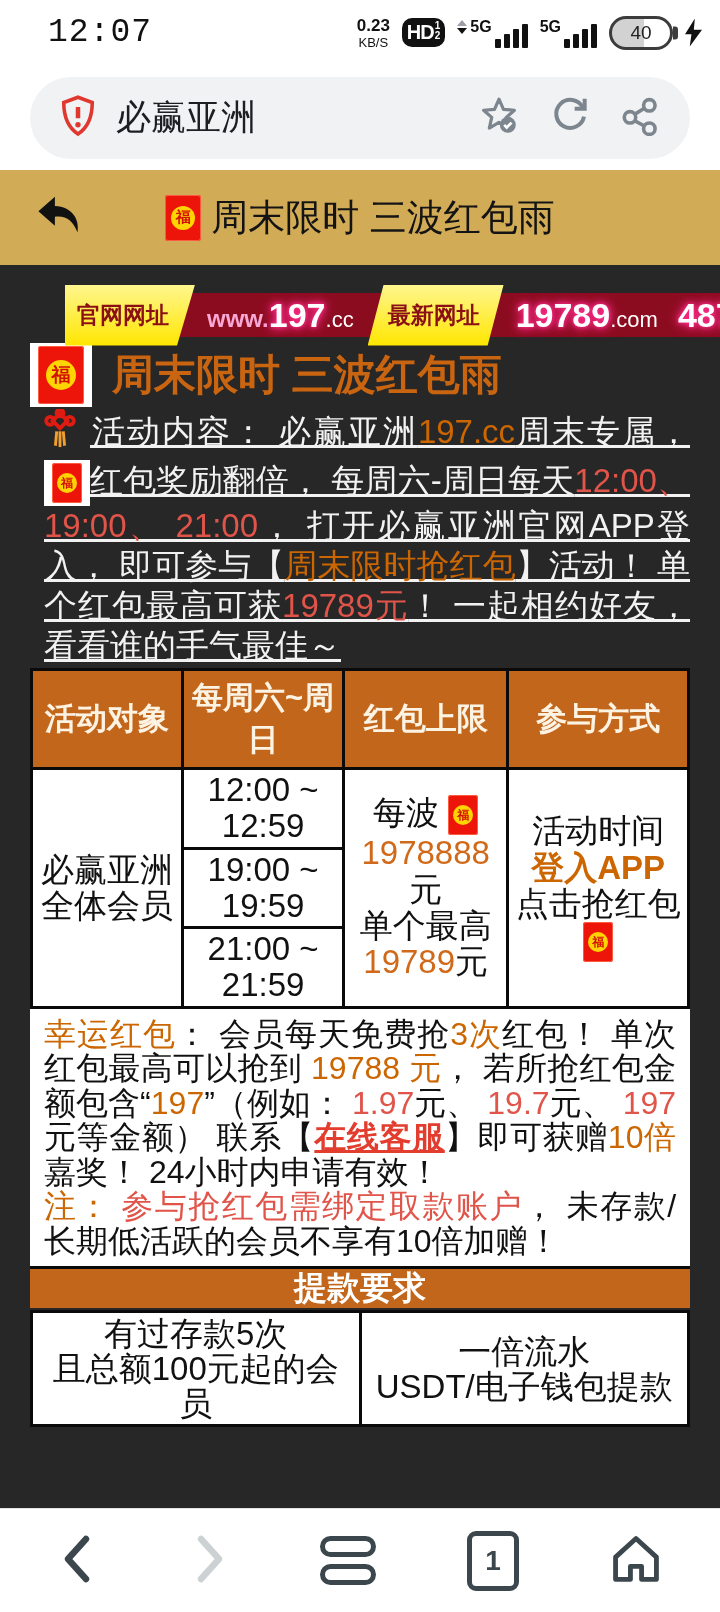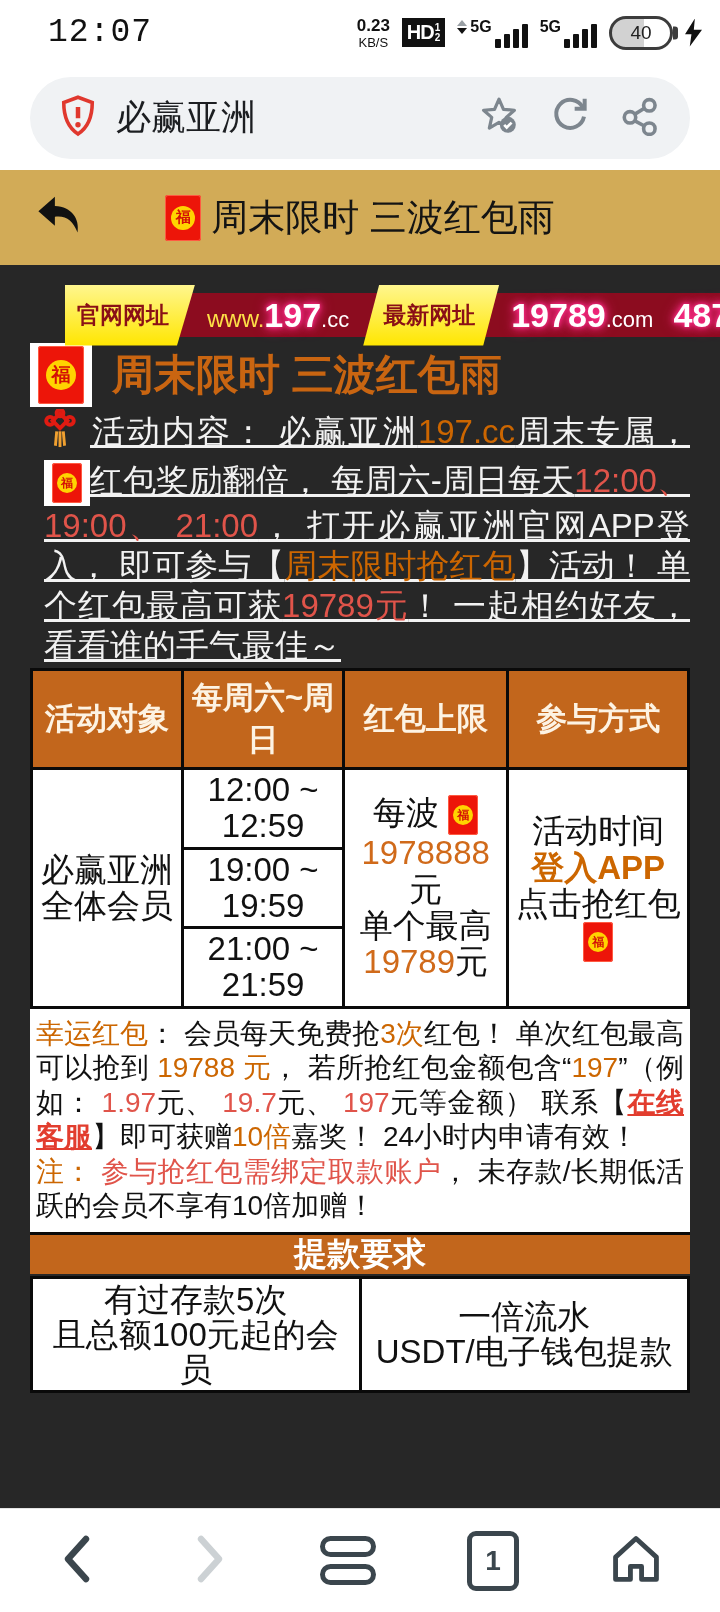--- a/index.html
+++ b/index.html
@@ -7,21 +7,21 @@
   body { font-family:"Liberation Sans","DejaVu Sans",sans-serif; background:#000; }
   .screen { width:720px; height:1612px; background:#fff; overflow:hidden; position:relative; }
 
   
   .status-bar { height:65px; background:#fff; display:flex; align-items:center; justify-content:space-between; padding:0 18px 0 48px; }
   .sb-time { font-size:33px; color:#111; letter-spacing:1px;font-family:Liberation Mono, monospace; }
   .sb-right { display:flex; align-items:center; gap:12px; }
   .netspeed { text-align:center; line-height:1; color:#111; }
   .netspeed .v { font-size:17px; font-weight:bold; display:block; }
   .netspeed .u { font-size:13px; display:block; margin-top:2px; }
-  .hd-badge { background:#111; color:#fff; border-radius:0; padding:3px 5px; display:flex; align-items:center; font-weight:bold; }
+  .hd-badge { background:#111; color:#fff; border-radius:10px; padding:3px 5px; display:flex; align-items:flex-start; font-weight:bold; }
   .hd-badge .hd { font-size:20px; letter-spacing:-1px; }
   .hd-nums { display:flex; flex-direction:column; line-height:1; margin-left:1px; }
   .hd-nums i { font-style:normal; font-size:10px; }
   .sig { display:flex; align-items:flex-end; gap:3px; }
   .updown { display:flex; flex-direction:column; gap:2px; margin-bottom:14px; }
   .updown b { width:0; height:0; border-left:5px solid transparent; border-right:5px solid transparent; }
   .updown .up { border-bottom:6px solid #9aa0a5; }
   .updown .dn { border-top:6px solid #111; }
   .sig-label { font-size:16px; font-weight:bold; color:#111; margin-bottom:12px; }
   .bars { display:flex; align-items:flex-end; gap:3px; }
@@ -51,21 +51,21 @@
   .env-sm { width:30px; height:40px; } .env-sm i { width:20px; height:20px; font-size:12px; }
   .env-wbox { background:#fff; padding:3px 8px; display:inline-flex; vertical-align:middle; }
 
   
   .content { height:1243px; background:#272727; overflow:hidden; }
 
   .url-banner { margin:28px 0 0 65px; height:44px; background:#8c0c1f; display:flex; align-items:center; white-space:nowrap; }
   .ybadge { height:61px; display:flex; align-items:center; background:linear-gradient(#fff68e,#ffe600); color:#8a1016; font-weight:bold; font-size:23px; }
   .ybadge1 { padding:0 26px 0 12px; clip-path:polygon(0 0,100% 0,calc(100% - 18px) 100%,0 100%); }
   .ybadge2 { margin-left:14px; padding:0 24px 0 20px; clip-path:polygon(16px 0,100% 0,calc(100% - 16px) 100%,0 100%); }
-  .url-w { color:#fde047; font-size:24px; }
+  .url-w { color:#f9a8d4; font-size:24px;font-weight:bold; }
   .url-n { color:#fff; font-weight:bold; font-size:34px; text-shadow:0 0 4px #ff2d8a,0 0 9px #ff2d8a,0 0 14px #ff2d8a; }
   .url-s { color:#fff; font-size:22px; }
   .url1 { margin-left:12px; } .url2 { margin-left:12px; }
   .vdiv { width:2px; height:30px; background:#caa43c; margin:0 10px; }
 
   .promo-title { display:flex; align-items:center; gap:20px; margin:8px 0 0 30px; height:60px; }
   .promo-title .txt { font-size:42px; font-weight:bold; color:#c96511; }
 
   .bullet { display:flex; align-items:center; gap:18px; margin:8px 0 0 34px; height:44px; }
   .bullet .txt { font-size:34px; color:#f2f2f2; }
@@ -77,21 +77,21 @@
   table { border-collapse:collapse; width:660px; margin:2px 30px 0 30px; background:#fff; }
   th,td { border:3px solid #0a0a0a; text-align:center; vertical-align:middle; }
   th { background:#c2661c; color:#fdf3e3; font-size:31px; font-weight:bold; padding:6px 2px; height:72px; }
   td { color:#111; font-size:33px; padding:2px; }
   .pre { white-space:pre-line; }
   .t1 td { height:64px; line-height:1.1; }
   .amt { color:#d06a1a; }
   .cell-lines { line-height:1.4; }
   .applink { color:#cc6600; font-weight:bold; }
 
-  .lucky { background:#fff; margin:0 30px; padding:8px 6px; font-size:28px; line-height:34.5px; color:#111; text-align:justify; }
+  .lucky { background:#fff; margin:0 30px; padding:8px 14px; font-size:32px; line-height:34.5px; color:#111; text-align:justify; }
 
   .sec-banner { margin:0 30px; height:42px; background:#c2661c; border-top:3px solid #0a0a0a; display:flex; align-items:center; justify-content:center; color:#fff; font-size:33px; font-weight:bold; }
   .t2 td { line-height:35px; padding:3px 6px; }
 
   
   .bottom-nav { height:104px; background:#fff; border-top:1px solid #e4e4e4; display:flex; align-items:center; justify-content:space-between; padding:0 58px; }
   .tab-stack { display:flex; flex-direction:column; gap:7px; }
   .tab-stack i { display:block; width:56px; height:21px; border:5px solid #3b464d; border-radius:11px; }
   .tab-box { width:52px; height:60px; border:5px solid #3b464d; border-radius:9px; display:flex; align-items:center; justify-content:center; font-size:28px; font-weight:bold; color:#3b464d; }
 </style>

